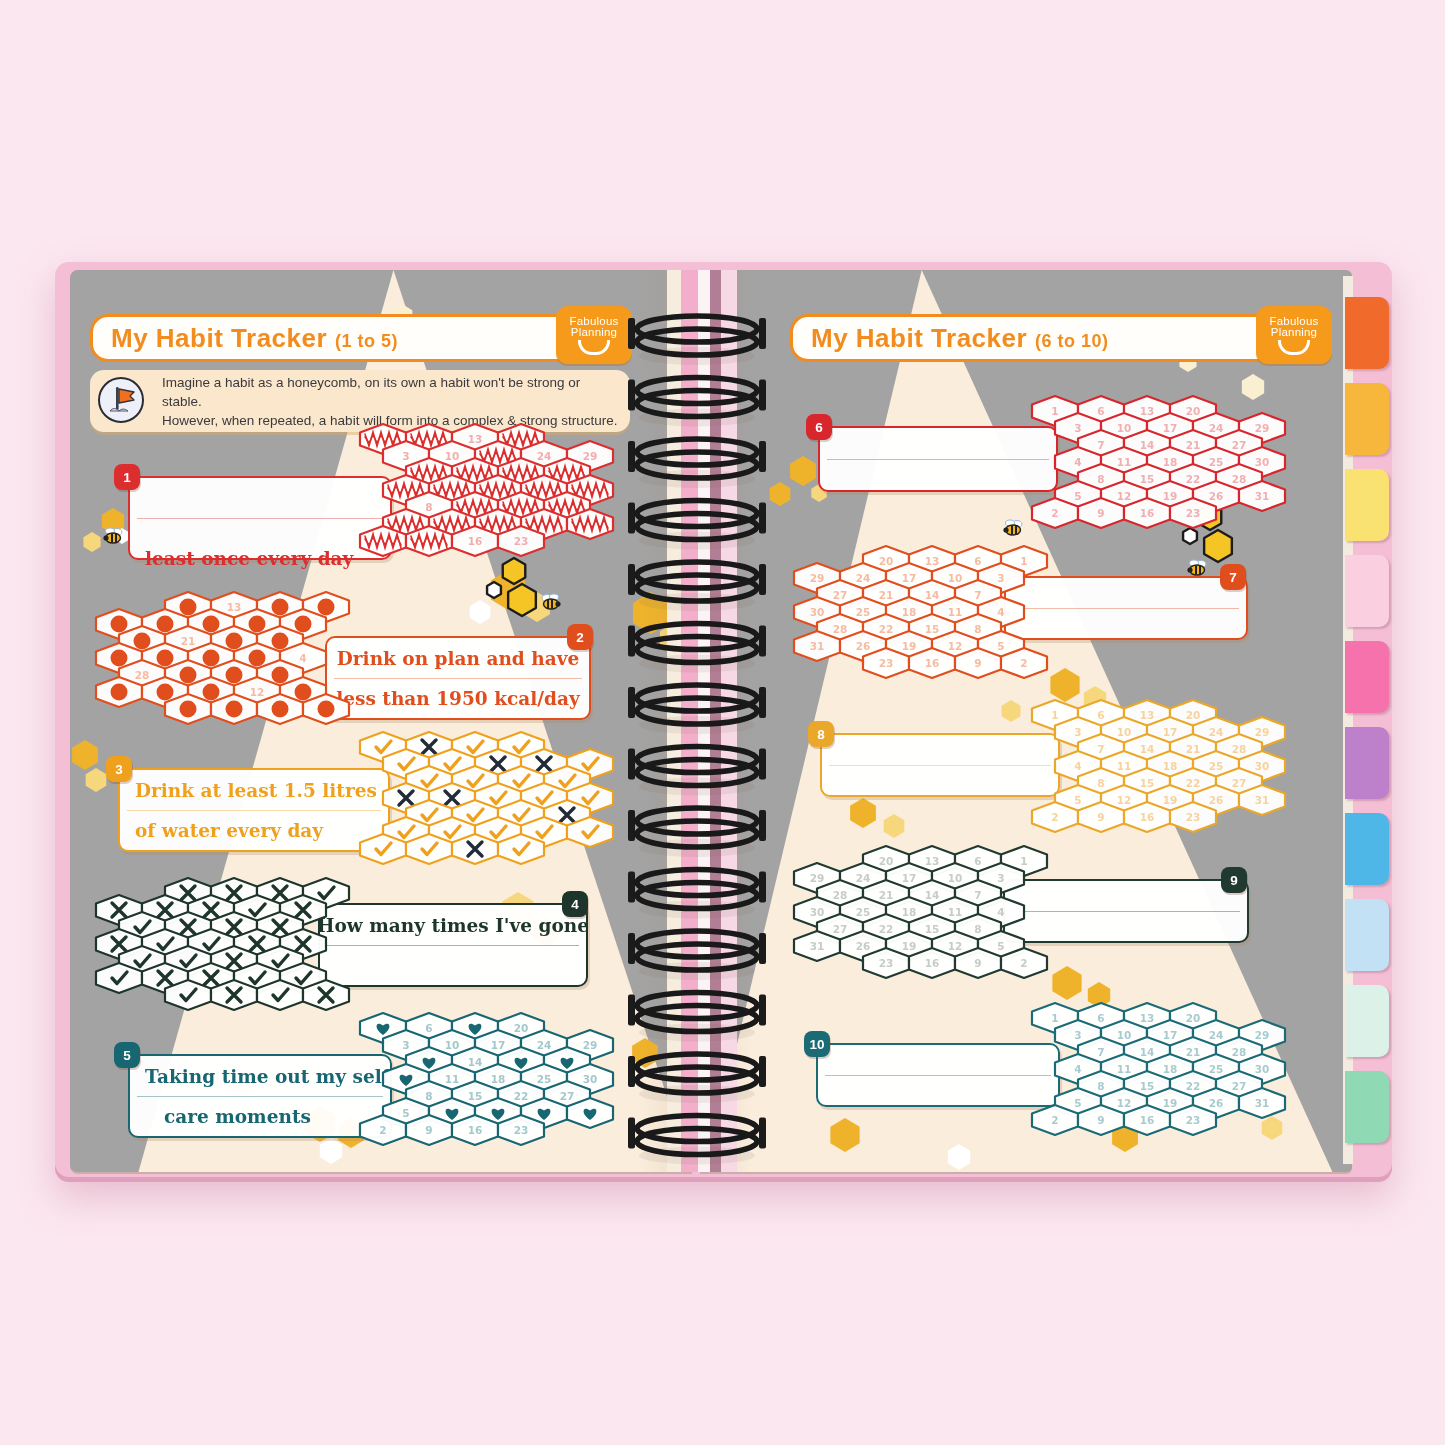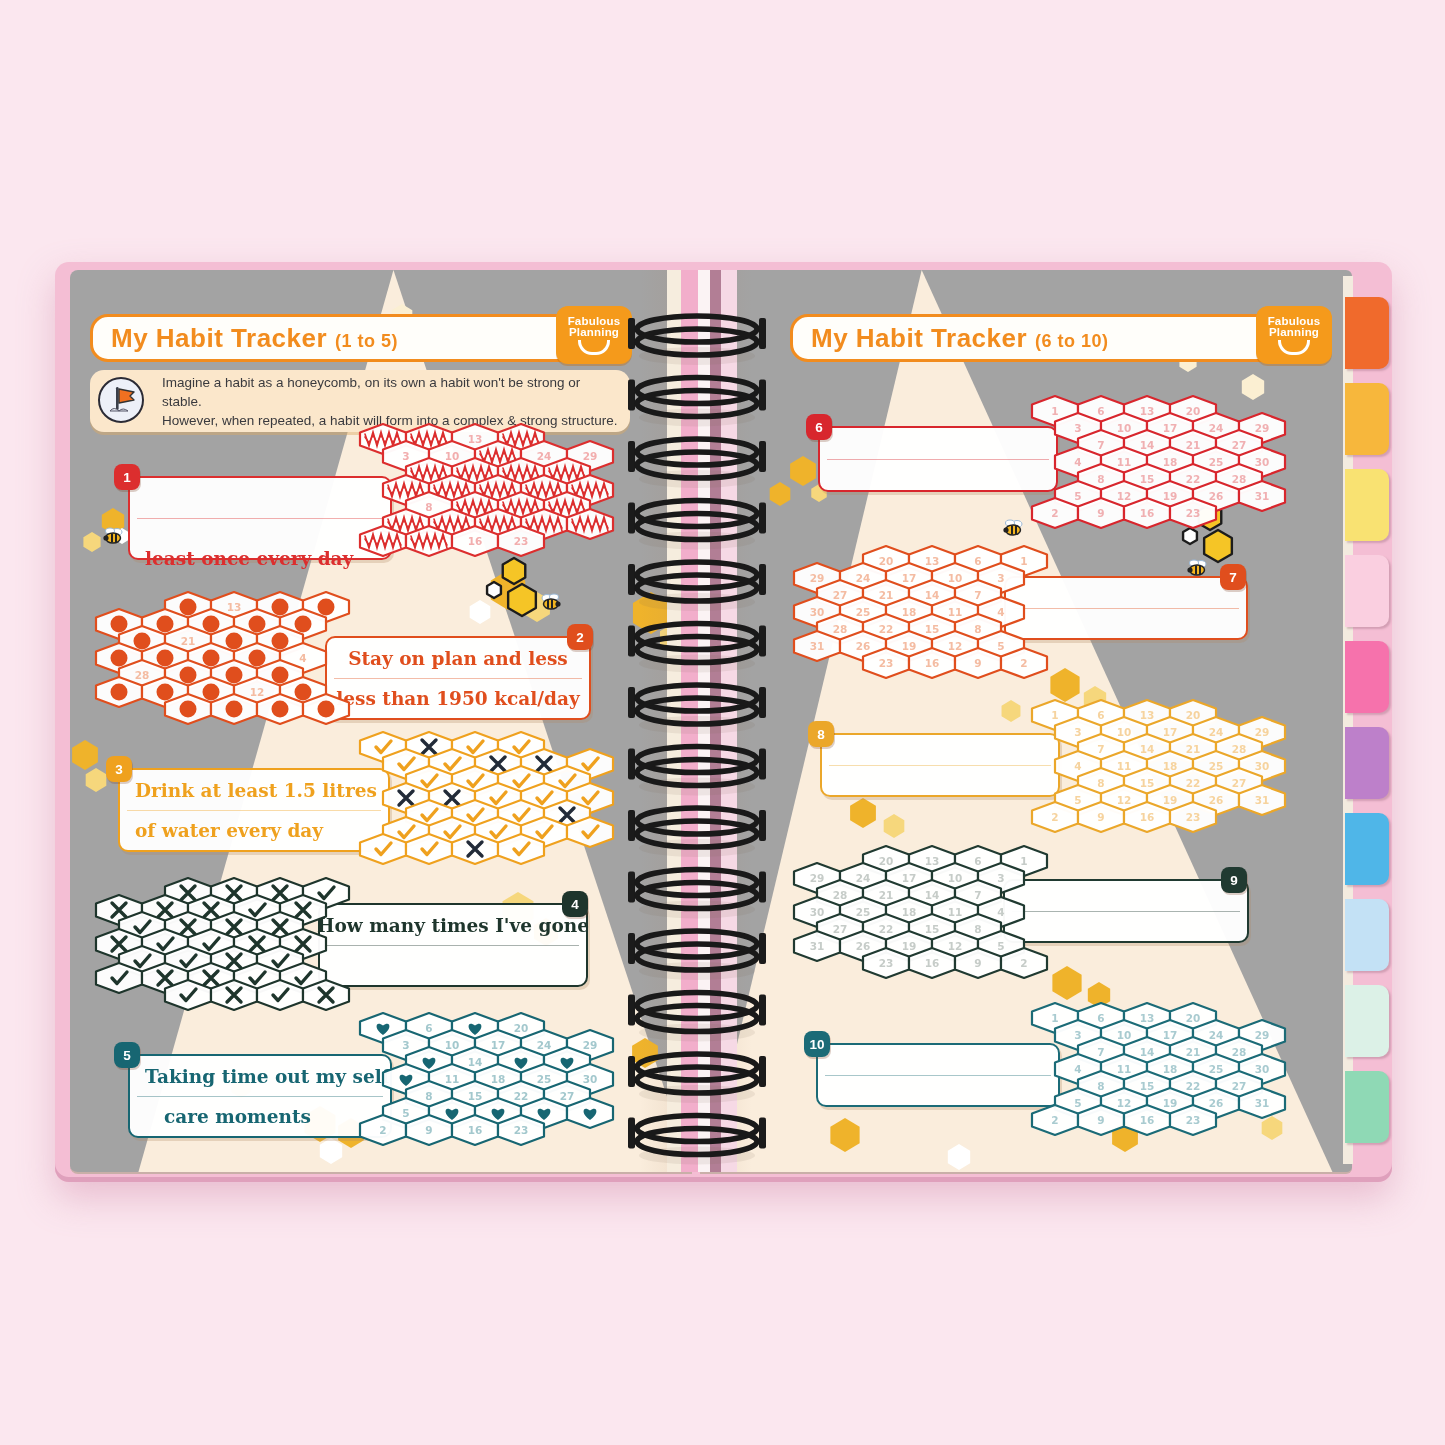--- a/index.html
+++ b/index.html
@@ -14,21 +14,21 @@
   .tri-l{clip-path:polygon(52% 0,11% 100%,100% 100%);background:#FAEDDC;}
   .tri-r{clip-path:polygon(34% 0,1% 100%,97% 100%);background:#FAEDDC;}
   .shade-l{position:absolute;top:0;bottom:0;right:0;width:52px;background:linear-gradient(to right,rgba(0,0,0,0),rgba(170,130,100,.16));}
   .shade-r{position:absolute;top:0;bottom:0;left:0;width:52px;background:linear-gradient(to left,rgba(0,0,0,0),rgba(170,130,100,.16));}
   .header-box{position:absolute;height:48px;border:3px solid #F28C1E;border-radius:18px;background:#FFFEFA;
               display:flex;align-items:center;padding-left:18px;box-sizing:border-box;}
   .header-box .title{color:#F28C1E;font-weight:bold;font-size:26px;letter-spacing:.5px;white-space:nowrap;}
   .header-box .range{font-size:18px;margin-left:8px;}
   .logo{position:absolute;width:76px;height:58px;background:#F59A1B;border-radius:12px;z-index:5;
         display:flex;flex-direction:column;align-items:center;justify-content:center;box-shadow:0 2px 0 rgba(190,110,20,.4);}
-  .logo .lg-t{color:#fff;font-weight:bold;font-size:11.5px;line-height:11px;letter-spacing:.2px;}
+  .logo .lg-t{color:#fff;font-weight:normal;font-size:11.5px;line-height:11px;letter-spacing:.2px;}
   .logo .smile{width:26px;height:12px;border:3px solid #fff;border-top:none;border-radius:0 0 14px 14px;margin-top:2px;}
   .info-box{position:absolute;background:#FBE7CB;border-radius:14px;box-shadow:0 3px 0 rgba(222,170,100,.45);}
   .info-icon{position:absolute;left:8px;top:7px;width:46px;height:46px;border-radius:50%;
              background:#EDF0F8;border:2.5px solid #2B2B35;box-sizing:border-box;
              display:flex;align-items:center;justify-content:center;}
   .info-text{position:absolute;left:72px;top:0;bottom:0;right:10px;display:flex;flex-direction:column;justify-content:center;
              color:#3A3A3E;font-size:13.5px;line-height:19px;}
   .habit-box{position:absolute;background:rgba(255,255,255,.96);border-radius:10px;box-sizing:border-box;
              box-shadow:2px 3px 0 rgba(175,135,100,.28);z-index:2;}
   .habit-divider{position:absolute;left:7px;right:7px;top:50%;height:1px;opacity:.38;}
@@ -212,21 +212,21 @@
             <path d="M53 114 L57 126 L61 112 L65 126 L69 112 L73 126 L77 112 L81 126 L85 112 L89 126" fill="none" stroke="#DC2E2E" stroke-width="1.6" stroke-linecap="round"></path>
             <path d="M53 117 L57 123 L61 115 L65 123 L69 115 L73 123 L77 115 L81 123 L85 115 L89 123" fill="none" stroke="#DC2E2E" stroke-width="1.6" stroke-linecap="round"></path>
             <path d="M117 104 L140 112.5 L140 125.5 L117 134 L94 125.5 L94 112.5 Z" fill="rgba(255,255,255,0.97)" stroke="#DC2E2E" stroke-width="2.2" stroke-linejoin="round"></path>
             <text x="117" y="123" text-anchor="middle" fill="#F2AEAE" font-family="DejaVu Sans, sans-serif" font-size="10.5" font-weight="bold">16</text>
             <path d="M163 104 L186 112.5 L186 125.5 L163 134 L140 125.5 L140 112.5 Z" fill="rgba(255,255,255,0.97)" stroke="#DC2E2E" stroke-width="2.2" stroke-linejoin="round"></path>
             <text x="163" y="123" text-anchor="middle" fill="#F2AEAE" font-family="DejaVu Sans, sans-serif" font-size="10.5" font-weight="bold">23</text>
           </svg>
           <div class="habit-badge" style="background: rgb(220, 46, 46); left: 44px; top: 194px;">1</div>
           <div class="habit-box" style="left: 255px; top: 366px; width: 266px; height: 84px; border: 2.5px solid rgb(224, 78, 29);">
             <div class="habit-divider" style="background: rgb(224, 78, 29);"></div>
-            <div class="habit-line hl-1" style="color: rgb(224, 78, 29); justify-content: center;">Stay on plan and less</div>
+            <div class="habit-line hl-1" style="color: rgb(224, 78, 29); justify-content: center;">Drink on plan and have</div>
             <div class="habit-line hl-2" style="color: rgb(224, 78, 29); justify-content: center;">less than 1950 kcal/day</div>
           </div>
           <svg width="257" height="136" class="habit-grid" style="left: 24px; top: 320px;">
             <path d="M94 2 L117 10.5 L117 23.5 L94 32 L71 23.5 L71 10.5 Z" fill="rgba(255,255,255,0.97)" stroke="#E04E1D" stroke-width="2.2" stroke-linejoin="round"></path>
             <circle cx="94" cy="17" r="8.5" fill="#E04E1D"></circle>
             <path d="M140 2 L163 10.5 L163 23.5 L140 32 L117 23.5 L117 10.5 Z" fill="rgba(255,255,255,0.97)" stroke="#E04E1D" stroke-width="2.2" stroke-linejoin="round"></path>
             <text x="140" y="21" text-anchor="middle" fill="#F4BCA2" font-family="DejaVu Sans, sans-serif" font-size="10.5" font-weight="bold">13</text>
             <path d="M186 2 L209 10.5 L209 23.5 L186 32 L163 23.5 L163 10.5 Z" fill="rgba(255,255,255,0.97)" stroke="#E04E1D" stroke-width="2.2" stroke-linejoin="round"></path>
             <circle cx="186" cy="17" r="8.5" fill="#E04E1D"></circle>
             <path d="M232 2 L255 10.5 L255 23.5 L232 32 L209 23.5 L209 10.5 Z" fill="rgba(255,255,255,0.97)" stroke="#E04E1D" stroke-width="2.2" stroke-linejoin="round"></path>

